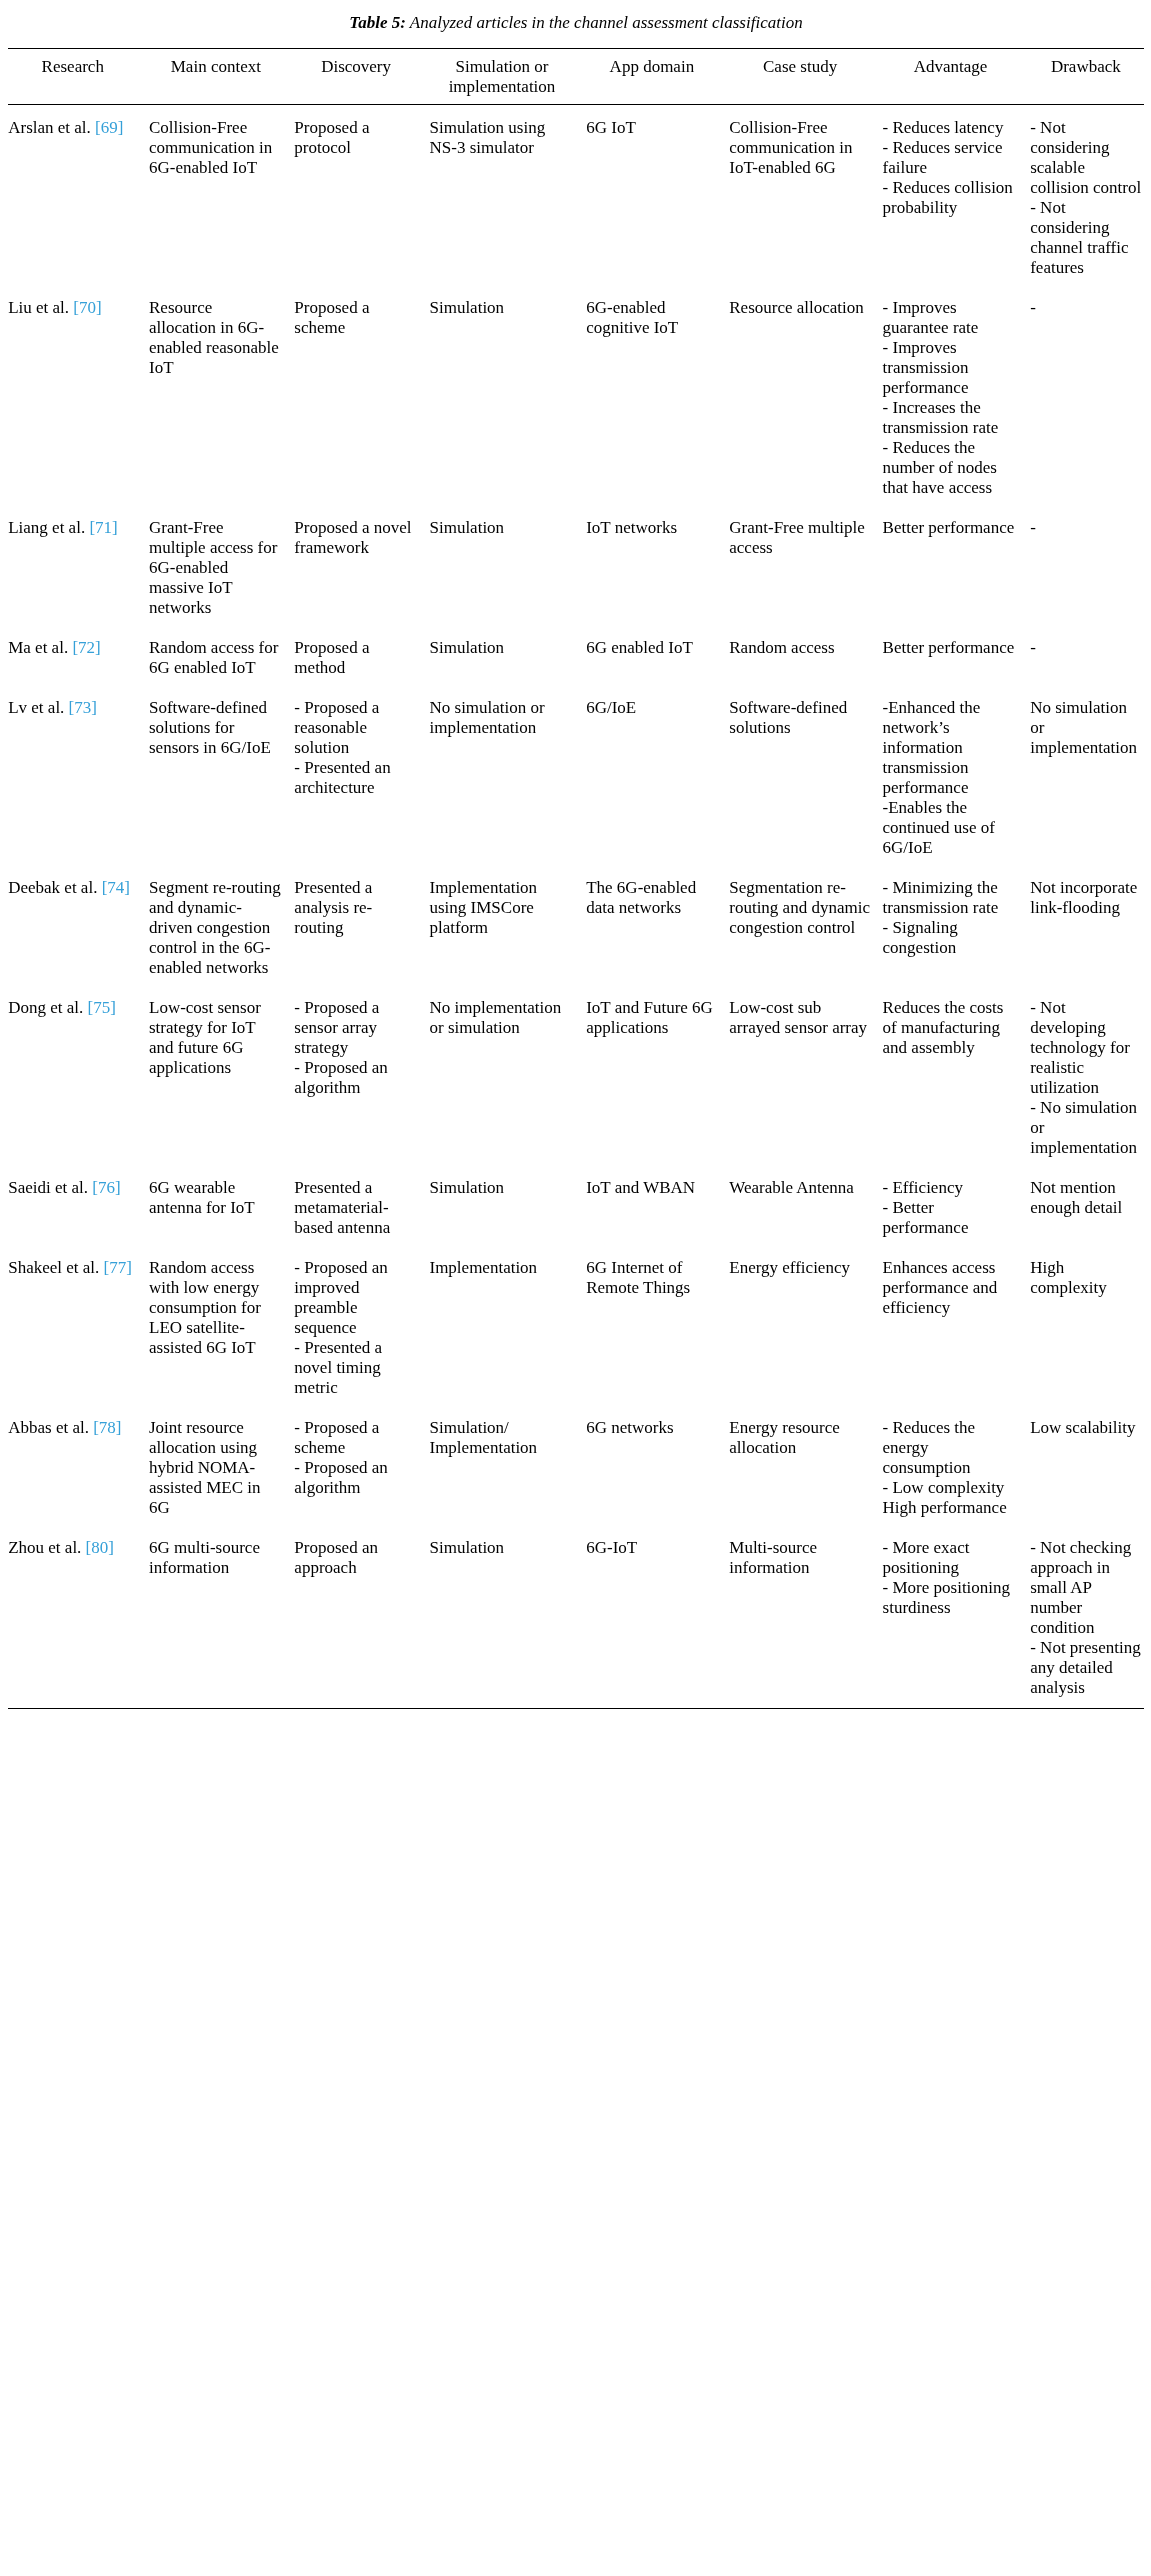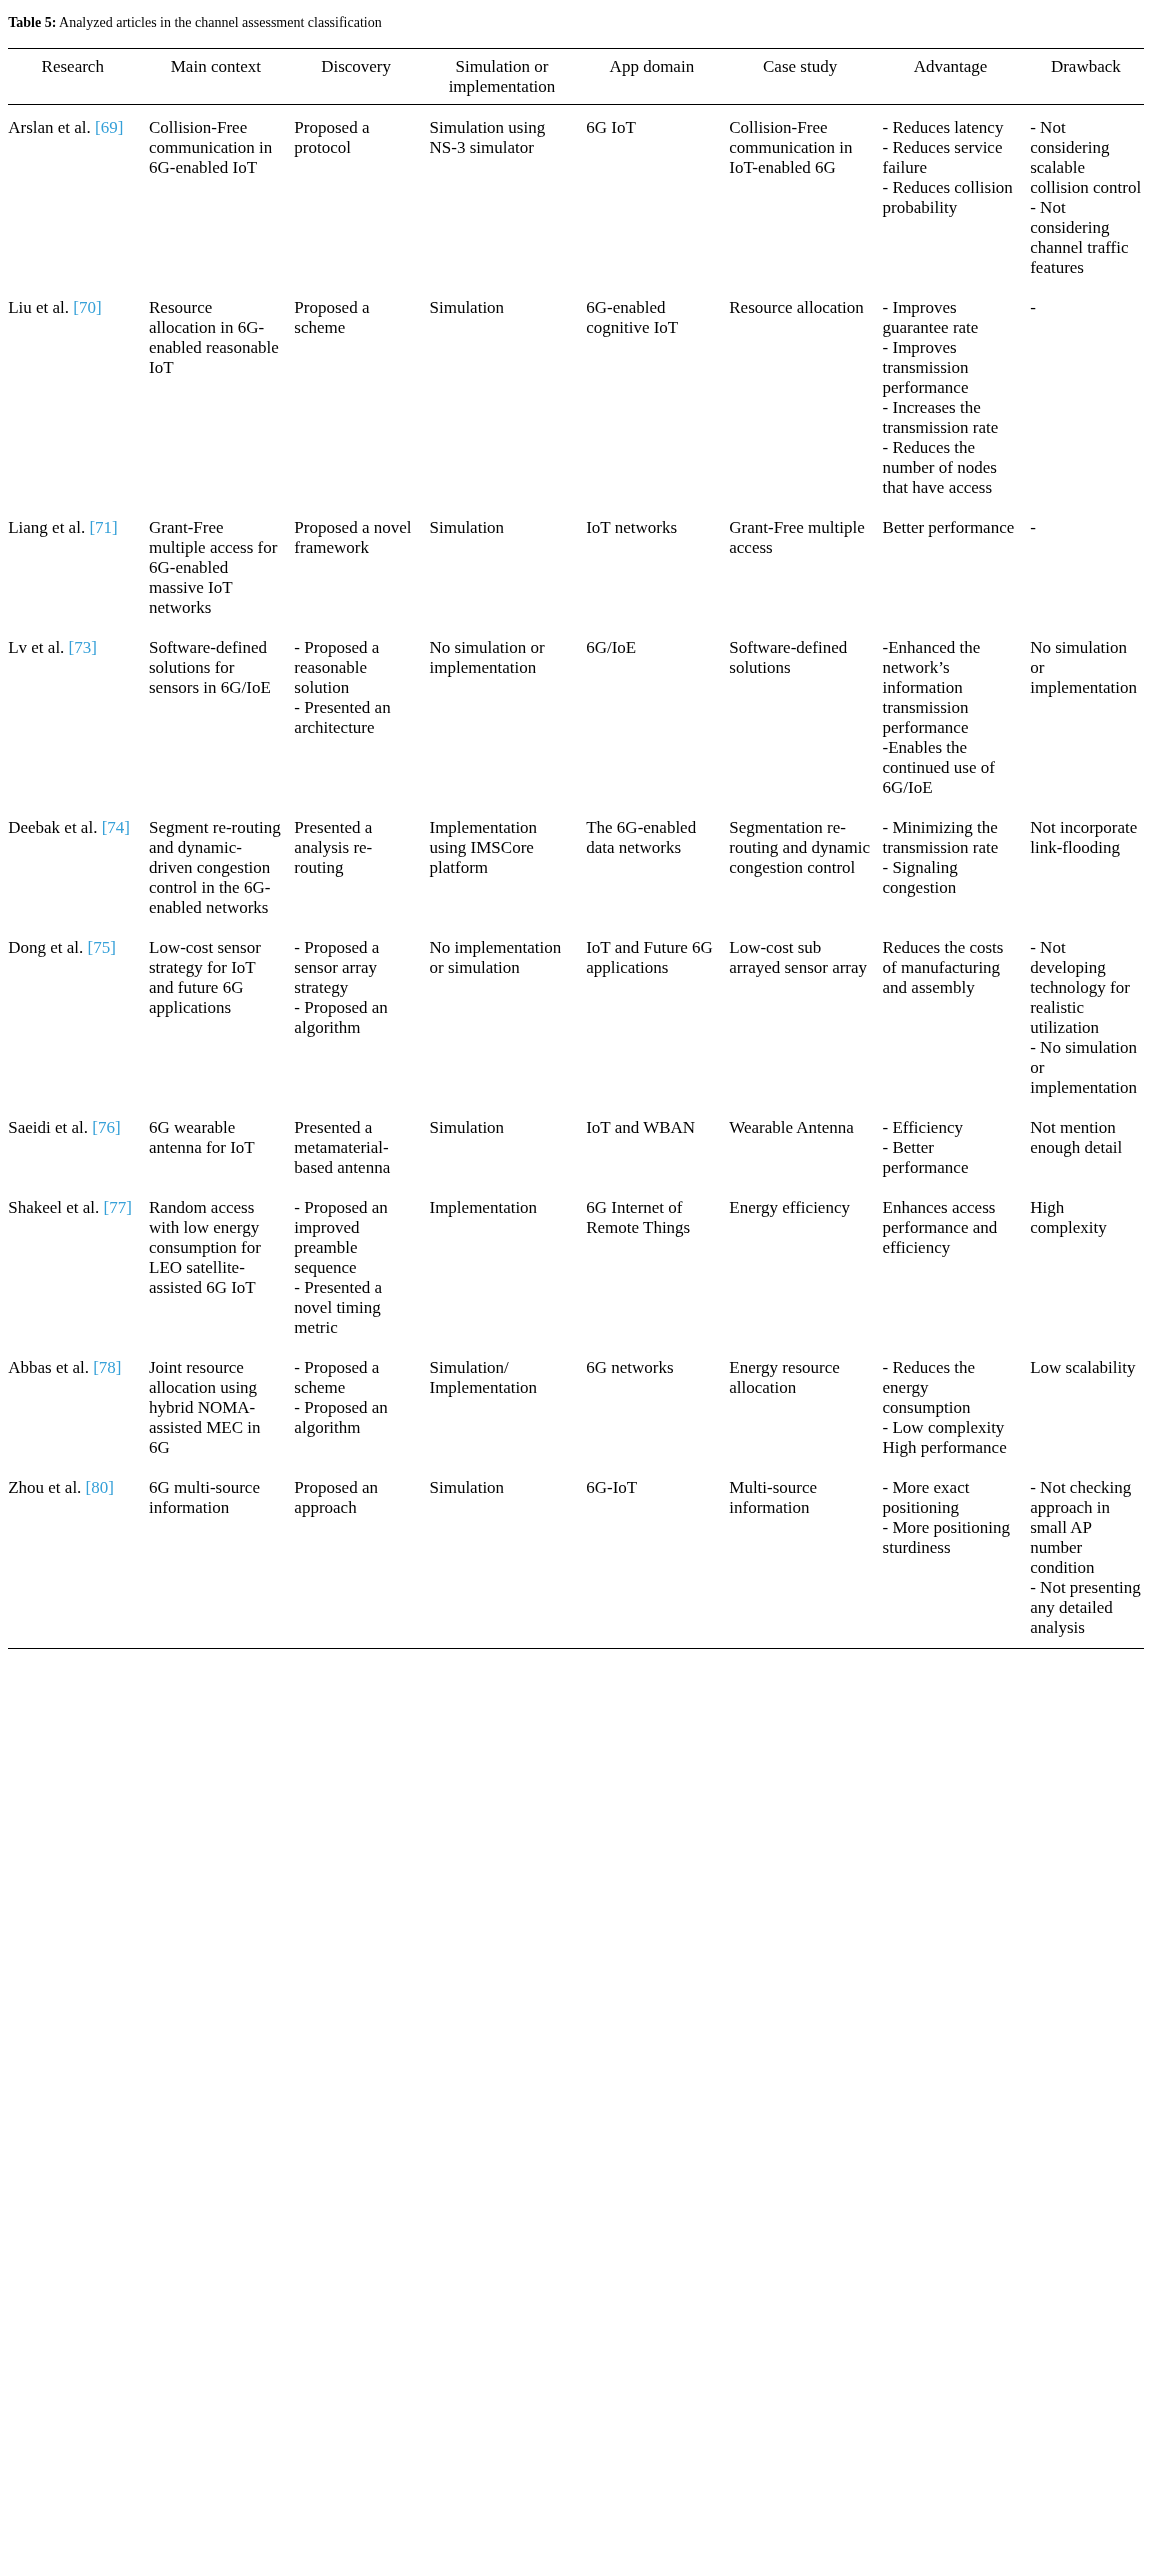--- a/index.html
+++ b/index.html
@@ -15,23 +15,24 @@
     line-height: 20px;
     color: #000000;
     overflow: hidden;
   }
   .page {
     box-sizing: border-box;
     width: 100%;
     padding: 8.2px 8.2px 0 8.2px;
   }
   .caption {
-    text-align: left;
-    font-size: 14px;
+    text-align: center;
+    font-size: 17px;
     margin: 4.7px 0 15.2px 0;
+    font-style: italic;
   }
   .caption .cap-label {
     font-weight: bold;
   }
   table.paper-table {
     width: 100%;
     border-collapse: collapse;
     table-layout: fixed;
   }
   thead th {
@@ -122,20 +123,30 @@
           <td><span>Liang et al.</span> <span class="cite">[71]</span></td>
           <td>Grant-Free multiple access for 6G-enabled massive IoT networks</td>
           <td>Proposed a novel framework</td>
           <td>Simulation</td>
           <td>IoT networks</td>
           <td>Grant-Free multiple access</td>
           <td>Better performance</td>
           <td>-</td>
         </tr>
         <tr>
+          <td><span>Ma et al.</span> <span class="cite">[72]</span></td>
+          <td>Random access for 6G enabled IoT</td>
+          <td>Proposed a method</td>
+          <td>Simulation</td>
+          <td>6G enabled IoT</td>
+          <td>Random access</td>
+          <td>Better performance</td>
+          <td>-</td>
+        </tr>
+        <tr>
           <td><span>Lv et al.</span> <span class="cite">[73]</span></td>
           <td>Software-defined solutions for sensors in 6G/IoE</td>
           <td>- Proposed a reasonable solution
 - Presented an architecture</td>
           <td>No simulation or implementation</td>
           <td>6G/IoE</td>
           <td>Software-defined solutions</td>
           <td>-Enhanced the network’s information transmission performance
 -Enables the continued use of 6G/IoE</td>
           <td>No simulation or implementation</td>

